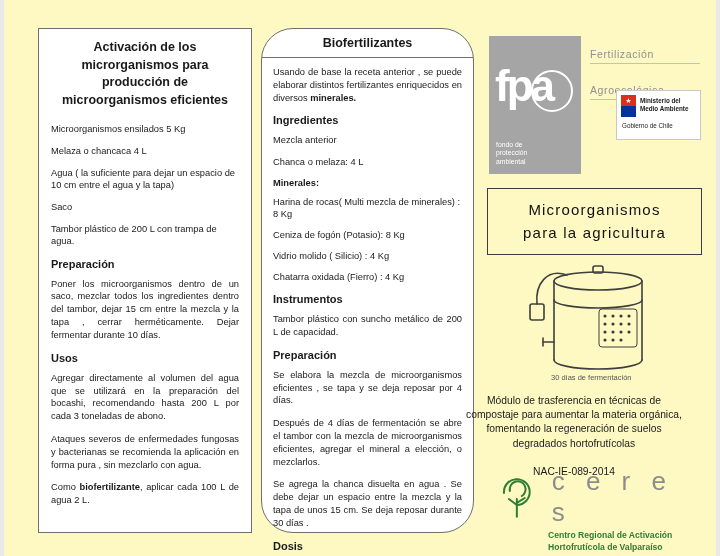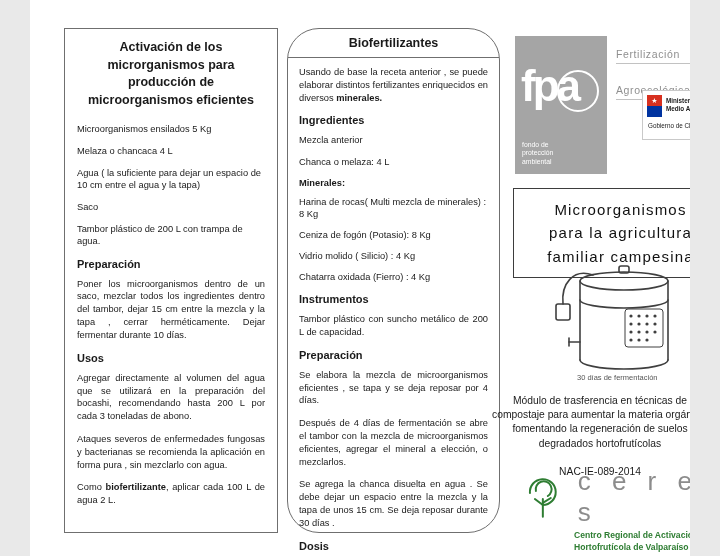--- a/index.html
+++ b/index.html
@@ -1,18 +1,18 @@
 <!DOCTYPE html>
 <html lang="es"><head>
 <meta charset="utf-8">
 <style>
   * { margin:0; padding:0; box-sizing:border-box; }
   html,body { background:#e9e9e9; }
   body { font-family:"Liberation Sans", sans-serif; color:#1a1a1a; }
-  .page { position:relative; width:660px; height:556px; background:#ffffff; margin:0 auto; overflow:hidden; }
+  .page { position:relative; width:712px; height:556px; background:#fef9c3; margin:0 auto; overflow:hidden; }
 
   .panel { position:absolute; border:1px solid #6f6f6f; background:#fff; }
   #left-panel  { left:34px;  top:28px; width:214px; height:505px; padding:10px 12px 8px; }
   #mid-panel   { left:257px; top:28px; width:213px; height:505px;border-radius:32px; }
 
   .panel-title { font-weight:bold; font-size:12.5px; text-align:center; line-height:1.4; margin-bottom:14px; }
   .mid-title   { border-bottom:1px solid #6f6f6f; text-align:center; font-weight:bold; font-size:12.5px; padding:7px 6px; }
   .mid-body    { padding:8px 11px 6px; }
 
   .line  { font-size:9.3px; line-height:1.3;  margin-bottom:10px; }
@@ -126,21 +126,20 @@
         <div>Ministerio del</div>
         <div>Medio Ambiente</div>
       </div>
     </div>
     <div class="min-gov">Gobierno de Chile</div>
   </div>
 
   <div id="title-box">
     <div>Microorganismos</div>
     <div>para la agricultura</div>
-    <div>familiar campesina</div>
   </div>
 
   <div id="barrel-wrap">
     <svg width="156" height="126" viewBox="0 0 156 126">
       <g fill="none" stroke="#3f3f3f" stroke-width="1.6" stroke-linecap="round">
 
         <rect x="76" y="4" width="10" height="7" rx="2"></rect>
 
         <ellipse cx="81" cy="19" rx="44" ry="9"></ellipse>
 

